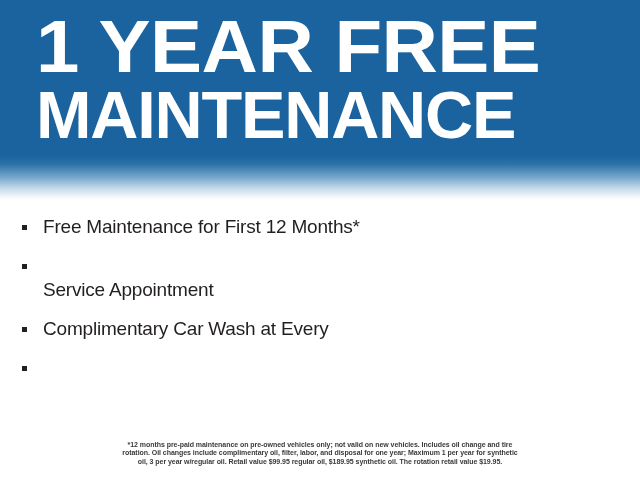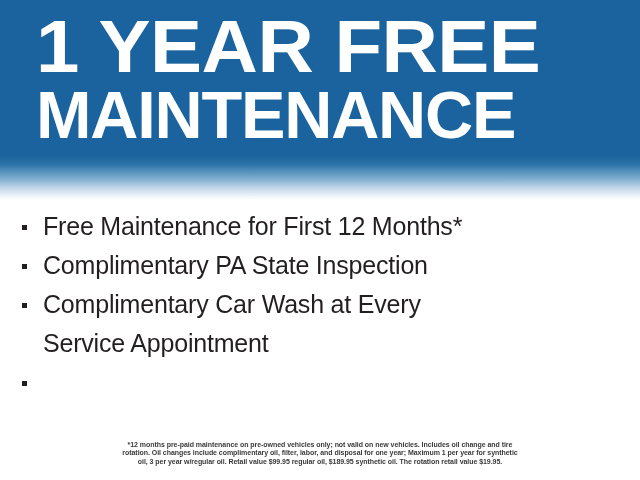--- a/index.html
+++ b/index.html
@@ -94,21 +94,21 @@
     margin-right: 16px;
   }
 
   .bullet-marker.hidden {
     background: transparent;
   }
 
   .bullet-text {
     color: #231f20;
     font-family: "Liberation Sans", sans-serif;
-    font-size: 25px;
+    font-size: 19px;
     line-height: 37px;
     font-weight: normal;
     letter-spacing: -0.2px;
     white-space: nowrap;
   }
 
   
   .disclaimer {
     flex: none;
     padding: 0 30px 14px 30px;
@@ -137,29 +137,28 @@
     </div>
   </div>
 
   <ul class="bullets">
     <li class="bullet-row">
       <span class="bullet-marker"></span>
       <span class="bullet-text">Free Maintenance for First 12 Months*</span>
     </li>
     <li class="bullet-row">
       <span class="bullet-marker"></span>
-      <span class="bullet-text">Complimentary PA State Inspection</span>
+    </li>
+    <li class="bullet-row">
+      <span class="bullet-marker hidden"></span>
+      <span class="bullet-text">Service Appointment</span>
     </li>
     <li class="bullet-row">
       <span class="bullet-marker"></span>
       <span class="bullet-text">Complimentary Car Wash at Every</span>
-    </li>
-    <li class="bullet-row">
-      <span class="bullet-marker hidden"></span>
-      <span class="bullet-text">Service Appointment</span>
     </li>
     <li class="bullet-row">
       <span class="bullet-marker"></span>
     </li>
   </ul>
 
   <div class="disclaimer">
     <div class="disclaimer-line">*12 months pre-paid maintenance on pre-owned vehicles only; not valid on new vehicles. Includes oil change and tire</div>
     <div class="disclaimer-line">rotation. Oil changes include complimentary oil, filter, labor, and disposal for one year; Maximum 1 per year for synthetic</div>
     <div class="disclaimer-line">oil, 3 per year w/regular oil. Retail value $99.95 regular oil, $189.95 synthetic oil. The rotation retail value $19.95.</div>

